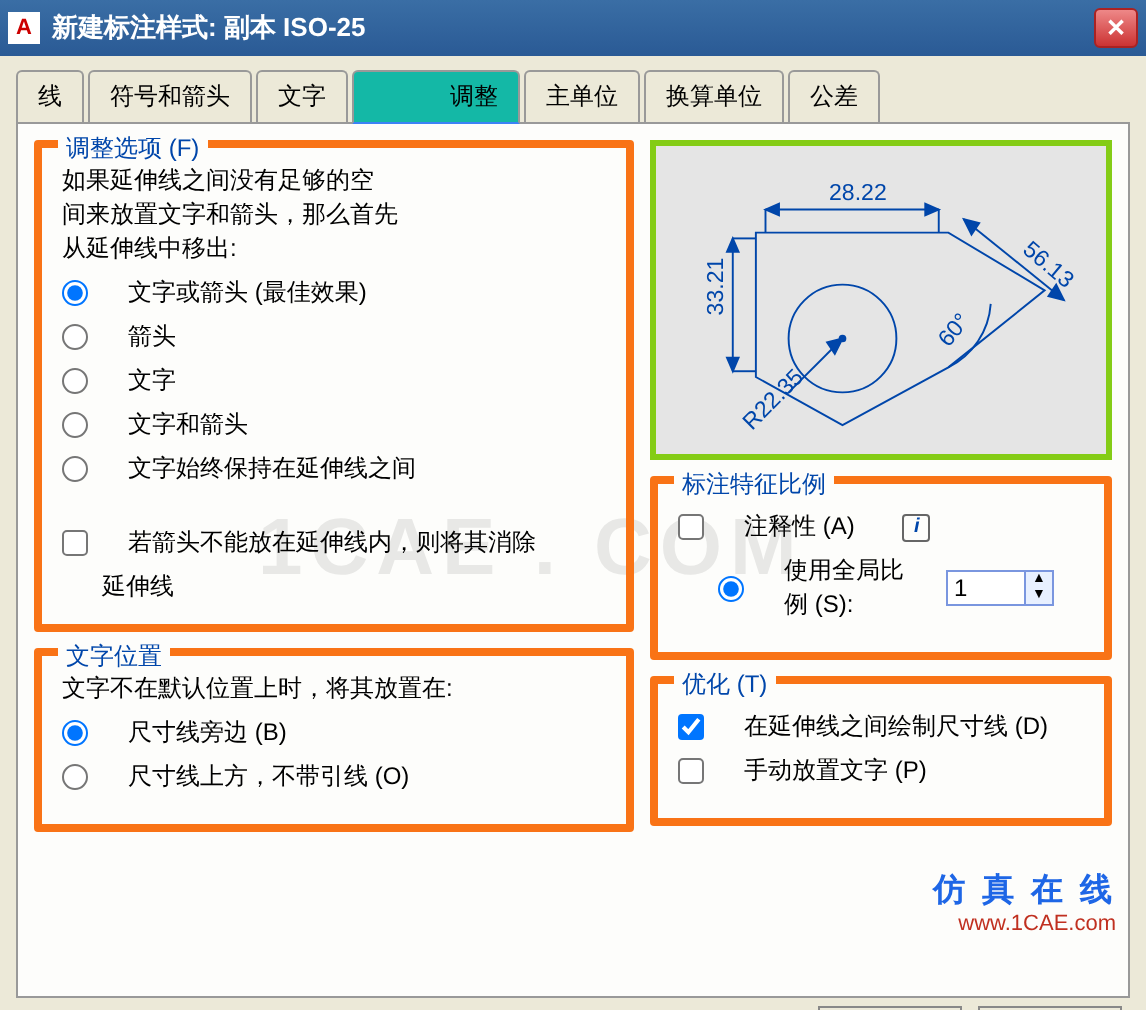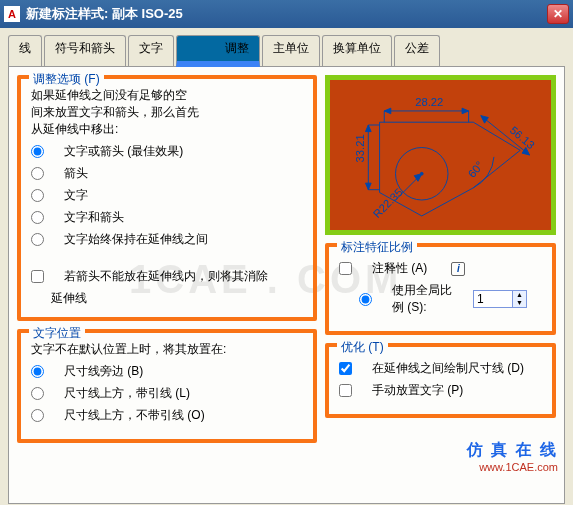--- a/index.html
+++ b/index.html
@@ -5,36 +5,36 @@
 * { box-sizing: border-box; margin: 0; padding: 0; font-family: "Microsoft YaHei", SimSun, sans-serif; font-size: 12px; }
 body { background: #ece9d8; width: 573px; height: 505px; overflow: hidden; }
 
 .titlebar { height: 28px; background: linear-gradient(#3a6ea5,#2a5a95); color: #fff; display: flex; align-items: center; padding: 0 4px; }
 .titlebar .ticon { width: 16px; height: 16px; margin-right: 6px; background: #fff; display:flex;align-items:center;justify-content:center;color:#c00;font-weight:bold;font-size:11px; }
 .titlebar .ttext { flex: 1; font-weight: bold; font-size: 13px; }
 .closebtn { width: 22px; height: 20px; background: linear-gradient(#e88,#c33); border: 1px solid #a22; border-radius: 3px; display:flex;align-items:center;justify-content:center;color:#fff;font-weight:bold; cursor:pointer;}
 
 .tabs { display: flex; padding: 6px 8px 0 8px; gap: 2px; }
 .tab { padding: 4px 10px; border: 1px solid #999; border-bottom: none; background: #ece9d8; border-radius: 3px 3px 0 0; cursor:pointer; position:relative; top:1px;}
-.tab.active { background: #0369a1; border-bottom: 6px solid #3b82f6; z-index:2;padding-left:48px;}
+.tab.active { background: #14b8a6; border-bottom: 1px solid #3b82f6; z-index:2;padding-left:48px;}
 
 .panel { margin: 0 8px 4px 8px; border: 1px solid #999; background: #fdfdfb; padding: 8px; height: 438px; position:relative;}
 
 .group { border: 4px solid #f97316; border-radius: 2px; padding: 8px 25px 10px 10px; margin-bottom: 8px; position: relative; }
 .group-title { position: absolute; top: -8px; left: 8px; background: #fdfdfb; padding: 0 4px; color: #0046aa; }
 
 .row { display: flex; gap: 8px; }
 .col-left { width: 300px; }
 .col-right { flex: 1; }
 
 .radio-line, .check-line { display: flex; align-items: center; gap: 20px; margin: 5px 0; }
 .radio-line input, .check-line input { margin: 0; }
 .indent { margin-left: 20px; }
 
-.preview { border: 5px solid #84cc16; background: #c2410c; height: 160px; width: 100%; position:relative; margin-bottom:8px;}
+.preview { border: 3px solid #84cc16; background: #e5e5e5; height: 160px; width: 100%; position:relative; margin-bottom:8px;}
 .preview svg { width:100%; height:100%; }
 
 .spin { display: inline-flex; border: 1px solid #7a96df; }
 .spin input { width: 38px; border: none; text-align: left; padding: 1px 3px; font-size:12px;}
 .spin .arrows { display:flex; flex-direction:column; }
 .spin .arrows div { width:14px; height:8px; border-left:1px solid #7a96df; font-size:7px; text-align:center; line-height:8px; background:#e8f0ff; cursor:pointer;}
 
 .info-icon { display:inline-flex; width:14px; height:14px; border:1px solid #666; border-radius:2px; align-items:center; justify-content:center; color:#0046aa; font-style:italic; font-weight:bold; font-size:10px; margin-left:4px;}
 
 .btnrow { display:flex; justify-content:flex-end; gap:8px; margin: 4px 12px 0 0;}
@@ -102,24 +102,20 @@
           </div>
         <div class="indent">延伸线</div>
       </div>
 
       <div class="group">
         <div class="group-title">文字位置</div>
         <div>文字不在默认位置上时，将其放置在:</div>
         <div class="radio-line">
             <input type="radio" name="tp" checked="" style="">
             <span>尺寸线旁边 (B)</span>
-          </div>
-        <div class="radio-line">
-            <input type="radio" name="tp" style="">
-            <span>尺寸线上方，带引线 (L)</span>
           </div>
         <div class="radio-line">
             <input type="radio" name="tp" style="">
             <span>尺寸线上方，不带引线 (O)</span>
           </div>
       </div>
 
     </div>
     <div class="col-right">
 

